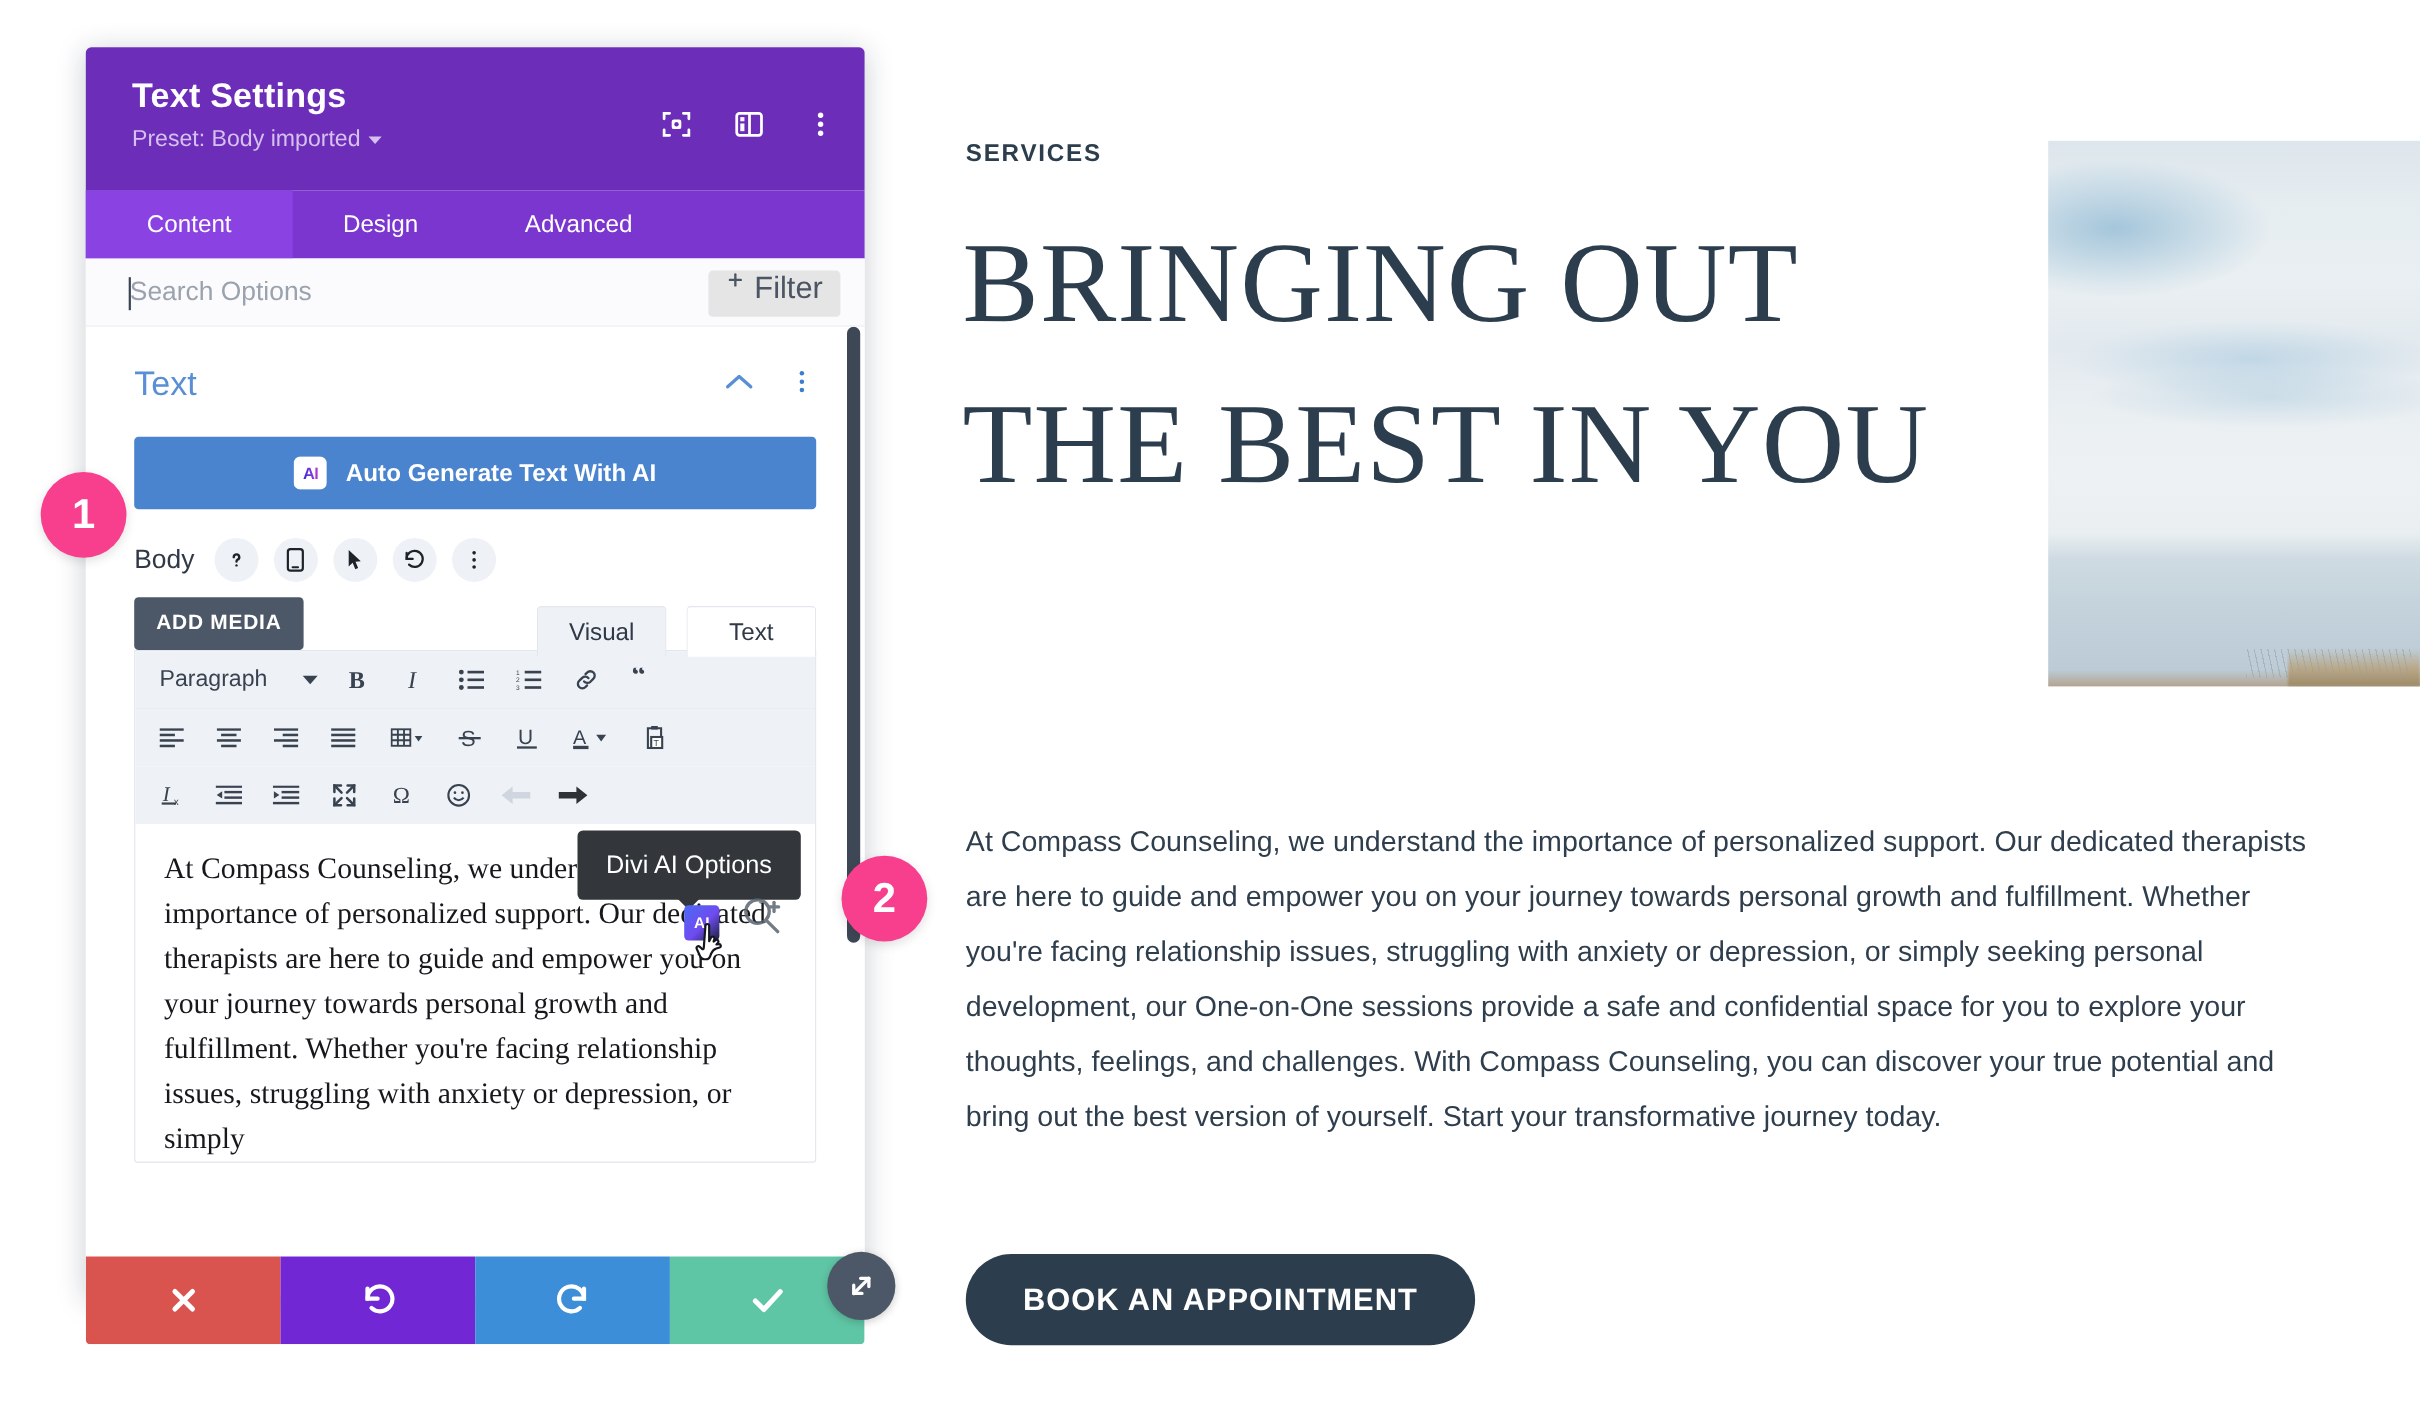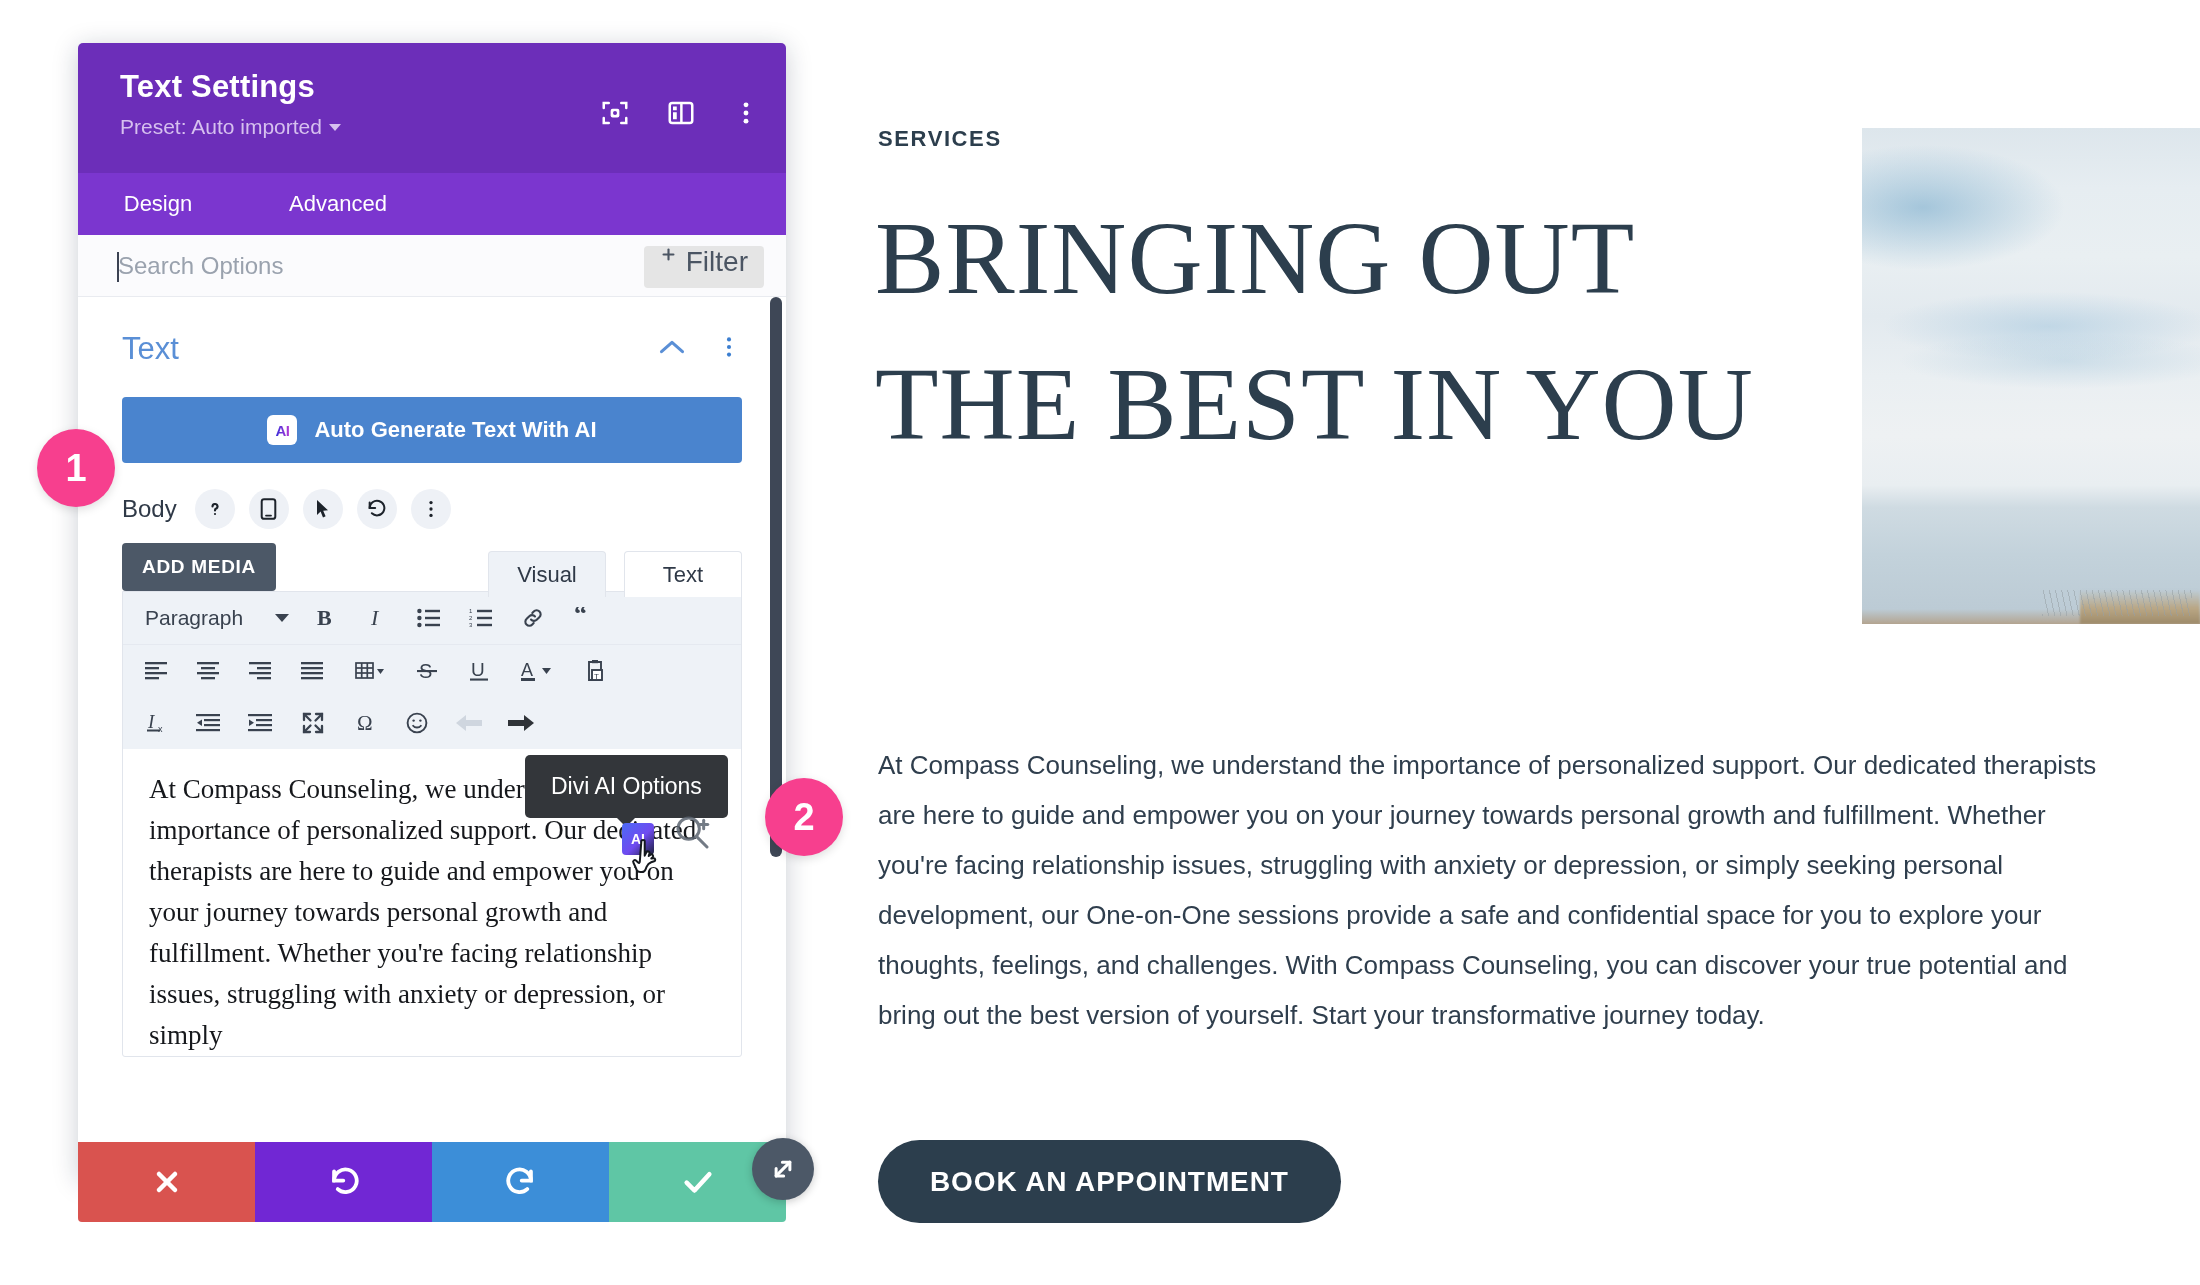--- a/index.html
+++ b/index.html
@@ -259,21 +259,21 @@
       <div class="rocks"></div>
       <div class="grass"></div>
     </div>
   </div>
 
   <div class="modal">
 
     <div class="modal-head">
       <div class="modal-title">Text Settings</div>
       <div class="modal-preset">
-        <span>Preset: Auto imported</span>
+        <span>Preset: Body imported</span>
         <i class="caret-down"></i>
       </div>
       <div class="head-icons">
         <span>
           <svg width="30" height="30" viewBox="0 0 24 24" fill="none" stroke="#fff" stroke-width="2" stroke-linecap="round">
             <path d="M3 8V4h4M21 8V4h-4M3 16v4h4M21 16v4h-4"></path>
             <rect x="8.5" y="8.5" width="7" height="7" rx="1.6" fill="#fff" stroke="none"></rect>
             <circle cx="12" cy="12" r="1.6" fill="#6c2eb9" stroke="none"></circle>
           </svg>
         </span>
@@ -289,20 +289,21 @@
           <svg width="28" height="28" viewBox="0 0 24 24" fill="#fff">
             <circle cx="12" cy="5" r="2.1"></circle>
               <circle cx="12" cy="12" r="2.1"></circle>
               <circle cx="12" cy="19" r="2.1"></circle>
           </svg>
         </span>
       </div>
     </div>
 
     <div class="tabs">
+      <div class="tab t0">Content</div>
       <div class="tab t1">Design</div>
       <div class="tab t2">Advanced</div>
     </div>
 
     <div class="searchbar">
       <div class="caret-bar"></div>
       <input class="sinput" value="" placeholder="Search Options" style="">
       <button class="filter-btn">
         <svg width="17" height="17" viewBox="0 0 24 24" stroke="#4b5563" stroke-width="3" stroke-linecap="round">
           <line x1="12" y1="5" x2="12" y2="19"></line>

